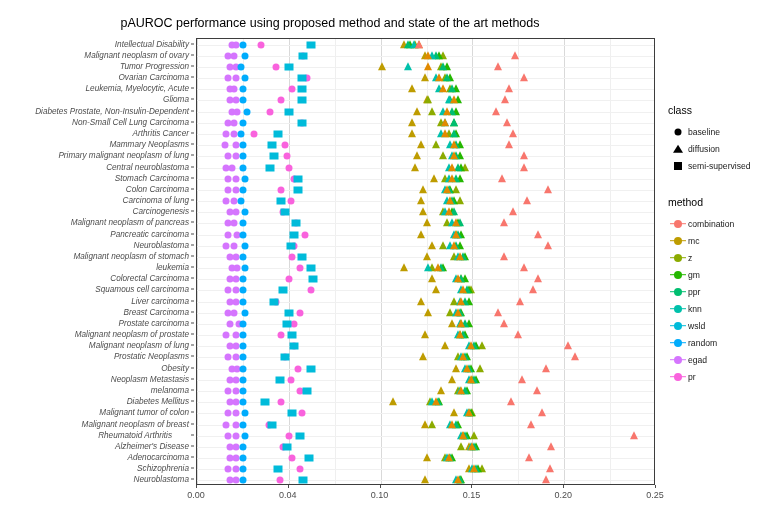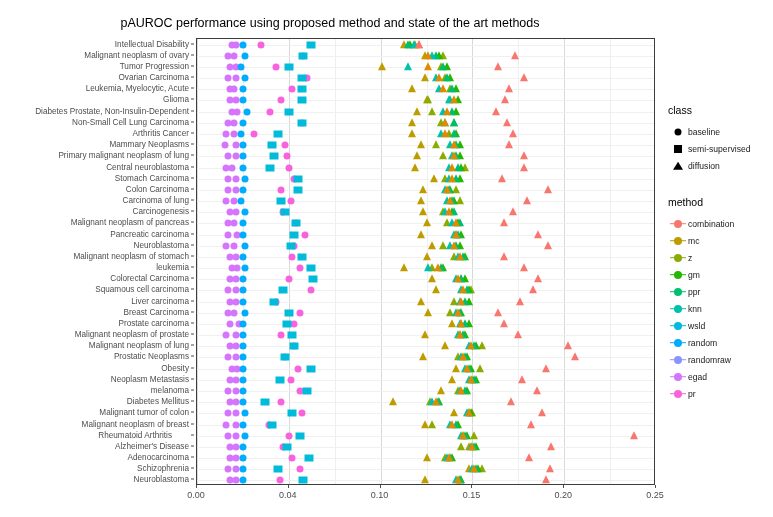--- a/index.html
+++ b/index.html
@@ -144,21 +144,21 @@
   }
   #legend-method{margin-top:22px;}
 </style>
 </head>
 <body>
 
 <div id="root">
 
   <div id="chart-title">pAUROC performance using proposed method and state of the art methods</div>
 
-  <div id="yaxis" style="position: absolute; left: 0px; top: 38px; width: 196px; height: 447px;">
+  <div id="yaxis" style="position: absolute; left: 0px; top: 38px; width: 196px; height: 447px; font-style: italic;">
       <div class="ytick-label" style="top: 5.5875px; right: 7px;">Intellectual Disability</div>
       <div class="ytick-mark" style="top: 5.5875px; right: 2px;"></div>
       <div class="ytick-label" style="top: 16.7625px; right: 7px;">Malignant neoplasm of ovary</div>
       <div class="ytick-mark" style="top: 16.7625px; right: 2px;"></div>
       <div class="ytick-label" style="top: 27.9375px; right: 7px;">Tumor Progression</div>
       <div class="ytick-mark" style="top: 27.9375px; right: 2px;"></div>
       <div class="ytick-label" style="top: 39.1125px; right: 7px;">Ovarian Carcinoma</div>
       <div class="ytick-mark" style="top: 39.1125px; right: 2px;"></div>
       <div class="ytick-label" style="top: 50.2875px; right: 7px;">Leukemia, Myelocytic, Acute</div>
       <div class="ytick-mark" style="top: 50.2875px; right: 2px;"></div>
@@ -785,29 +785,29 @@
       <div class="legend-title">class</div>
       <div id="legend-class-rows">
           <div class="legend-row">
             <div class="legend-key">
               <div class="lk-circle"></div>
             </div>
             <div class="legend-label">baseline</div>
           </div>
           <div class="legend-row">
             <div class="legend-key">
+              <div class="lk-tri"></div>
+            </div>
+            <div class="legend-label">diffusion</div>
+          </div>
+          <div class="legend-row">
+            <div class="legend-key">
               <div class="lk-square"></div>
             </div>
             <div class="legend-label">semi-supervised</div>
-          </div>
-          <div class="legend-row">
-            <div class="legend-key">
-              <div class="lk-tri"></div>
-            </div>
-            <div class="legend-label">diffusion</div>
           </div>
         </div>
     </div>
     <div id="legend-method">
       <div class="legend-title">method</div>
       <div id="legend-method-rows">
           <div class="legend-row">
             <div class="legend-key">
               <div class="lk-dash" style="background: rgb(248, 118, 109);"></div>
               <div class="lk-dot" style="background: rgb(248, 118, 109);"></div>
@@ -858,27 +858,20 @@
           </div>
           <div class="legend-row">
             <div class="legend-key">
               <div class="lk-dash" style="background: rgb(0, 172, 252);"></div>
               <div class="lk-dot" style="background: rgb(0, 172, 252);"></div>
             </div>
             <div class="legend-label">random</div>
           </div>
           <div class="legend-row">
             <div class="legend-key">
-              <div class="lk-dash" style="background: rgb(139, 147, 255);"></div>
-              <div class="lk-dot" style="background: rgb(139, 147, 255);"></div>
-            </div>
-            <div class="legend-label">randomraw</div>
-          </div>
-          <div class="legend-row">
-            <div class="legend-key">
               <div class="lk-dash" style="background: rgb(213, 117, 254);"></div>
               <div class="lk-dot" style="background: rgb(213, 117, 254);"></div>
             </div>
             <div class="legend-label">egad</div>
           </div>
           <div class="legend-row">
             <div class="legend-key">
               <div class="lk-dash" style="background: rgb(249, 98, 221);"></div>
               <div class="lk-dot" style="background: rgb(249, 98, 221);"></div>
             </div>

